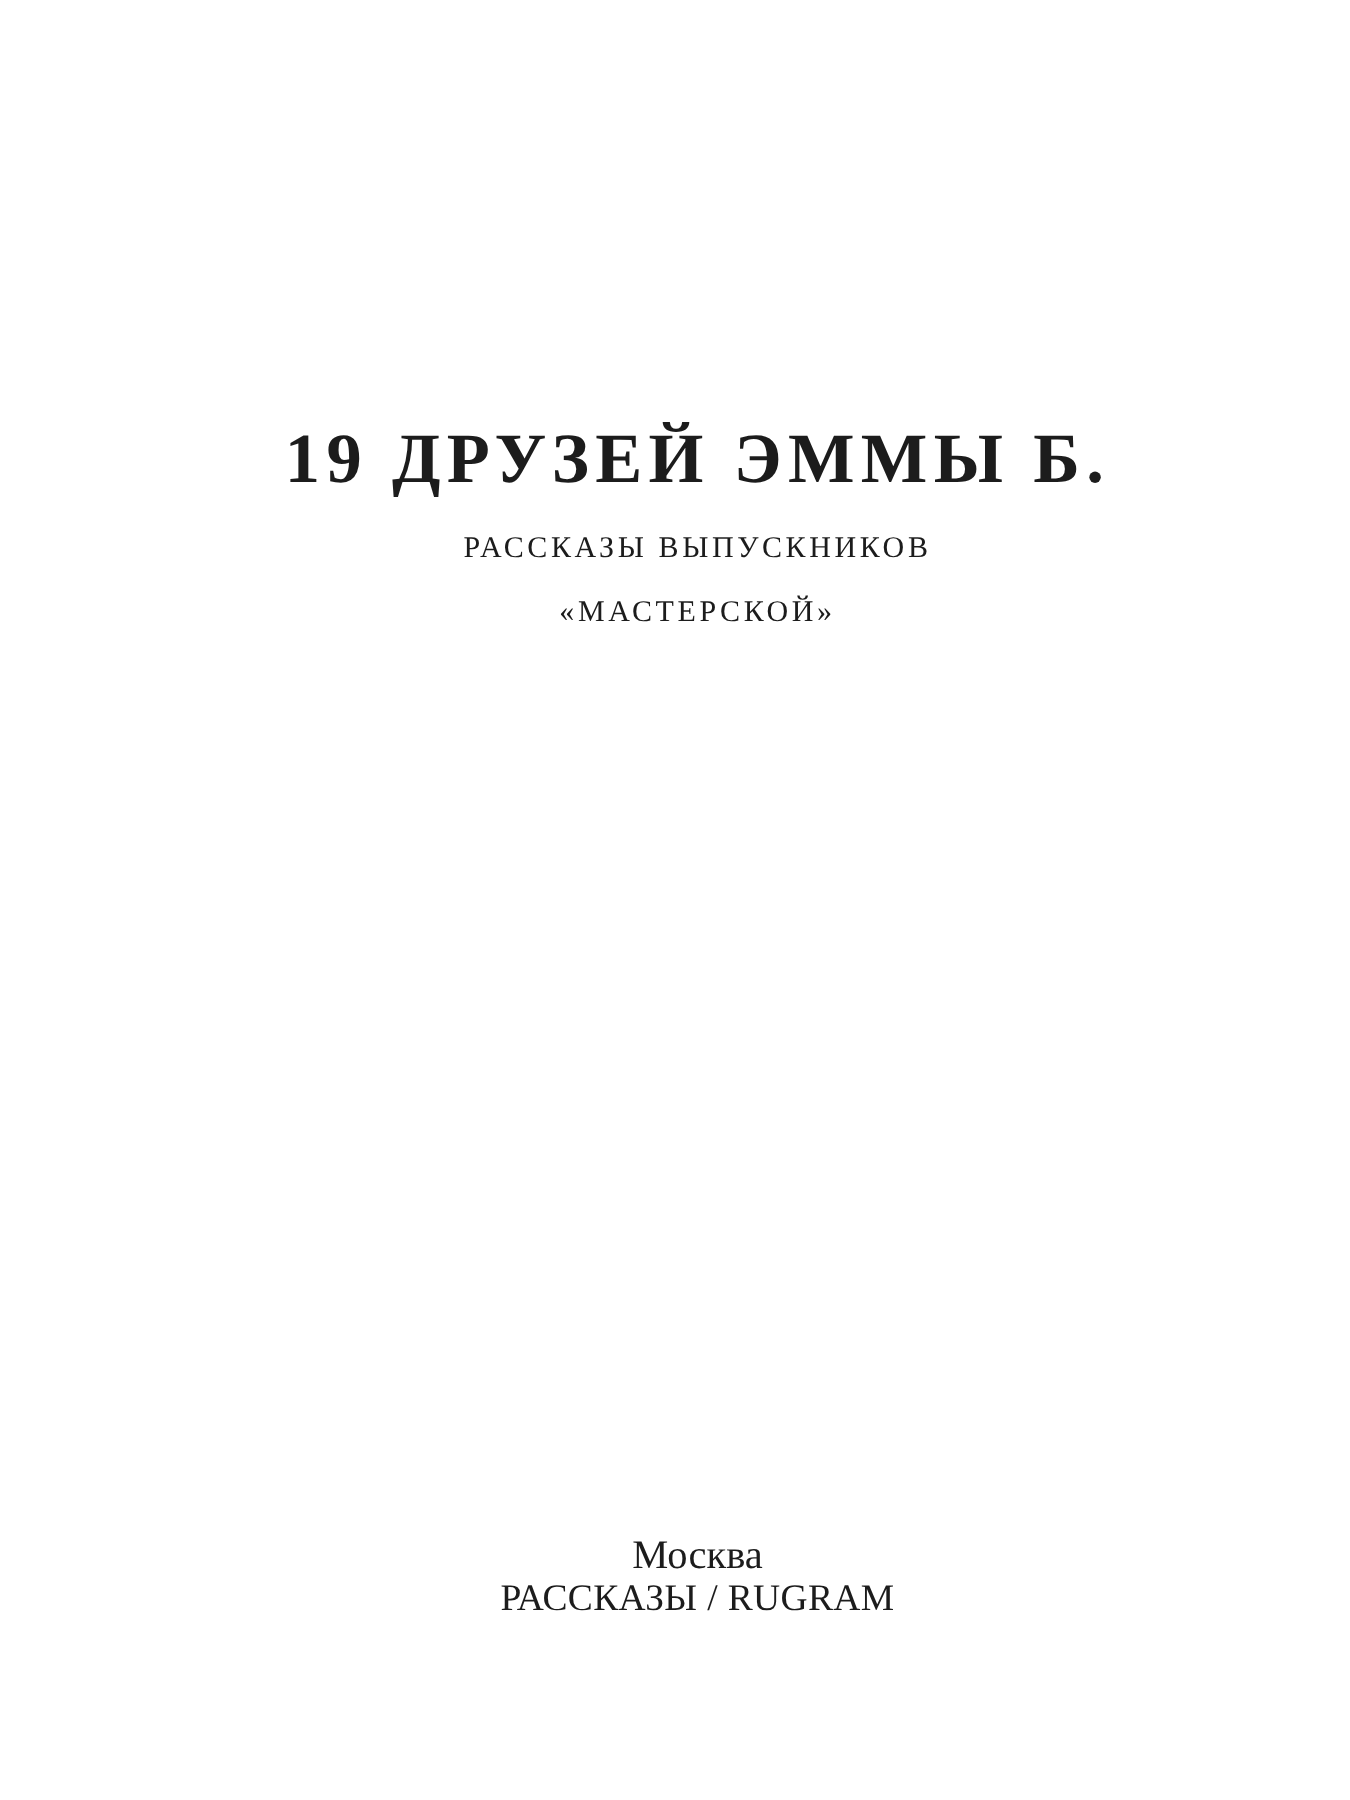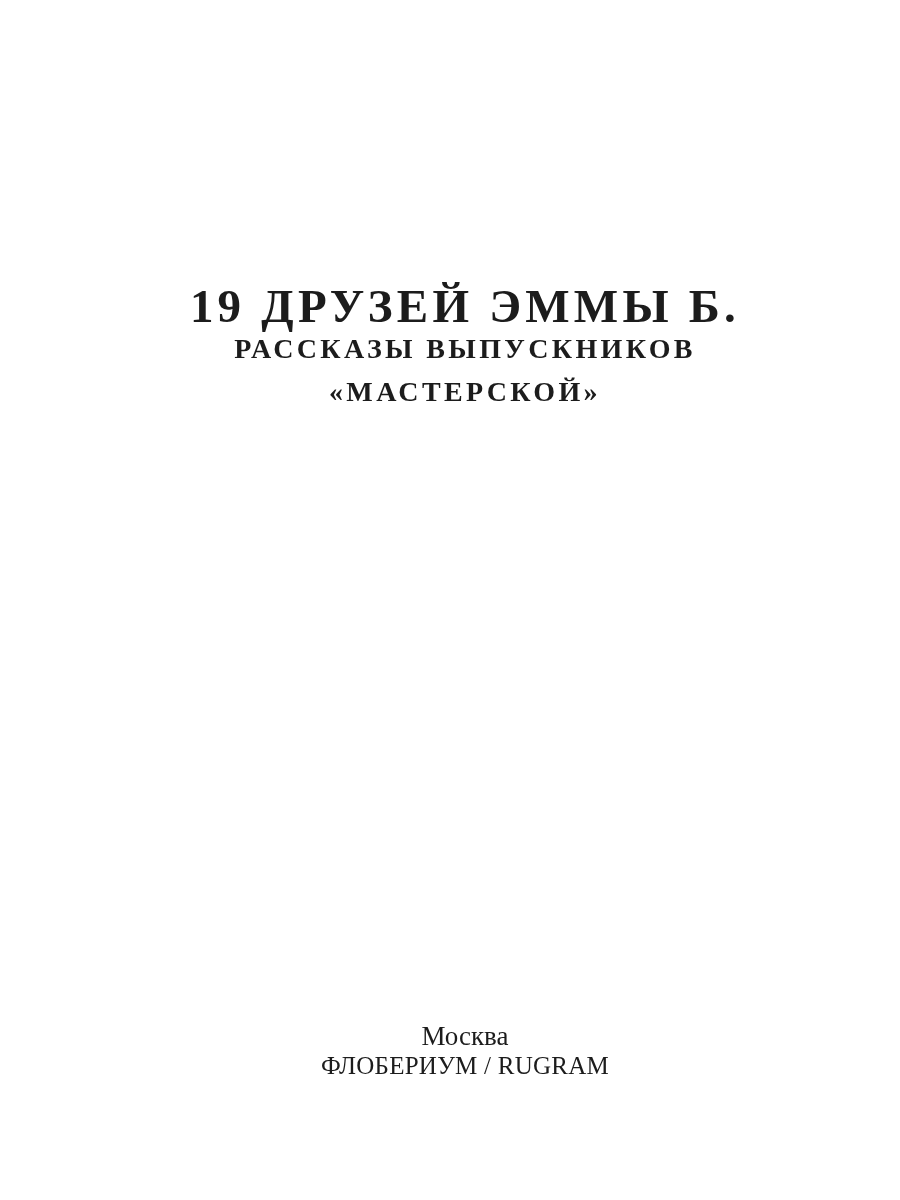--- a/index.html
+++ b/index.html
@@ -29,23 +29,23 @@
   }
   .book-title {
     top: 250px;
     font-size: 47px;
     font-weight: 700;
     letter-spacing: 0.09em;
     line-height: 1.1;
     white-space: nowrap;
   }
   .subtitle {
-    top: 327px;
-    font-size: 28px;
-    font-weight: 700;
+    top: 344px;
+    font-size: 20px;
+    font-weight: 400;
     letter-spacing: 0.12em;
     line-height: 43px;
   }
   .subtitle .subtitle-line {
     white-space: nowrap;
   }
   .imprint {
     top: 1022px;
     font-weight: 400;
   }
@@ -72,16 +72,16 @@
 
   <h1 class="text-col book-title">19 ДРУЗЕЙ ЭММЫ Б.</h1>
 
   <div class="text-col subtitle">
     <div class="subtitle-line">РАССКАЗЫ ВЫПУСКНИКОВ</div>
     <div class="subtitle-line">«МАСТЕРСКОЙ»</div>
   </div>
 
   <div class="text-col imprint">
     <div class="imprint-city">Москва</div>
-    <div class="imprint-publisher">ФЛОБЕРИУМ / RUGRAM</div>
+    <div class="imprint-publisher">РАССКАЗЫ / RUGRAM</div>
   </div>
 
 </div>
 
 </body></html>

